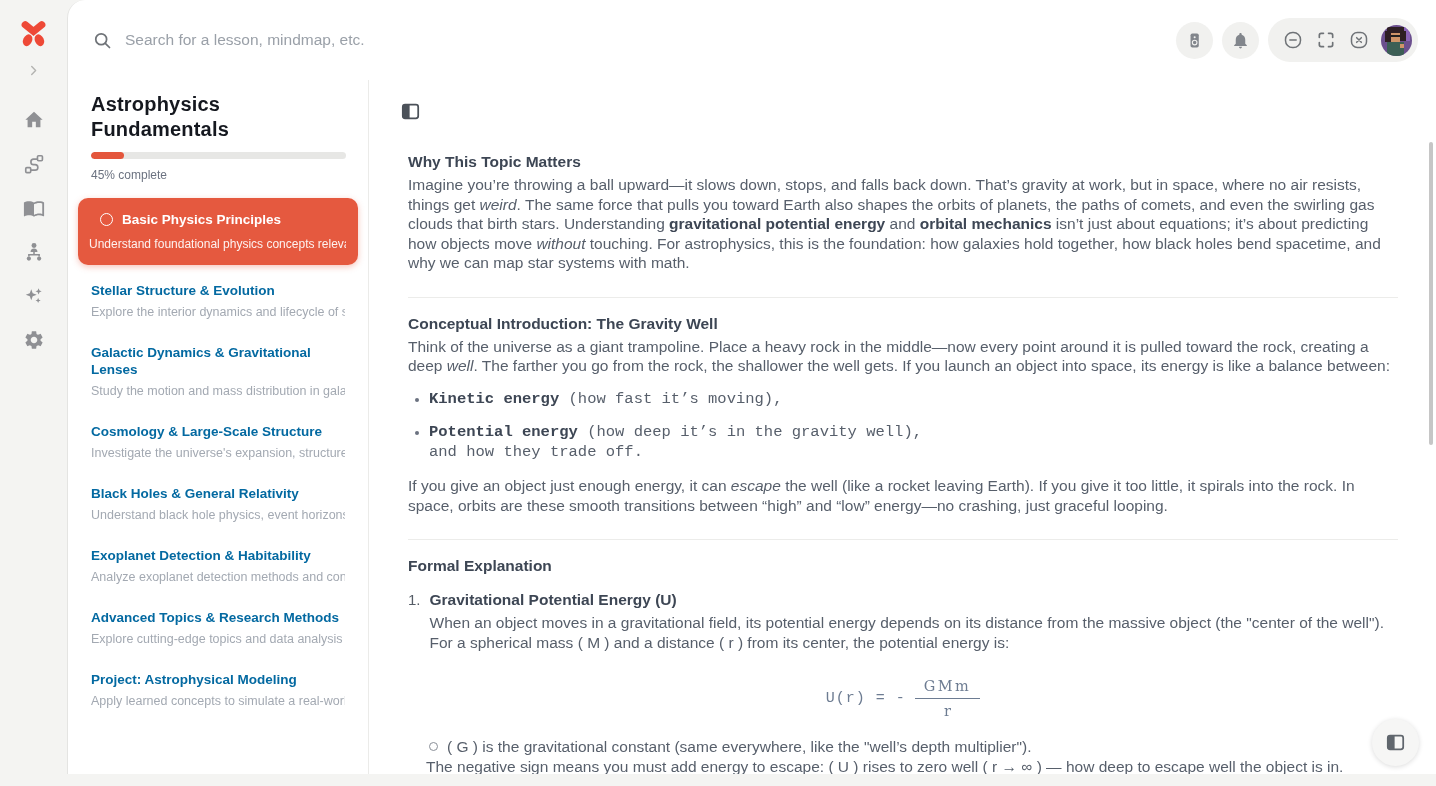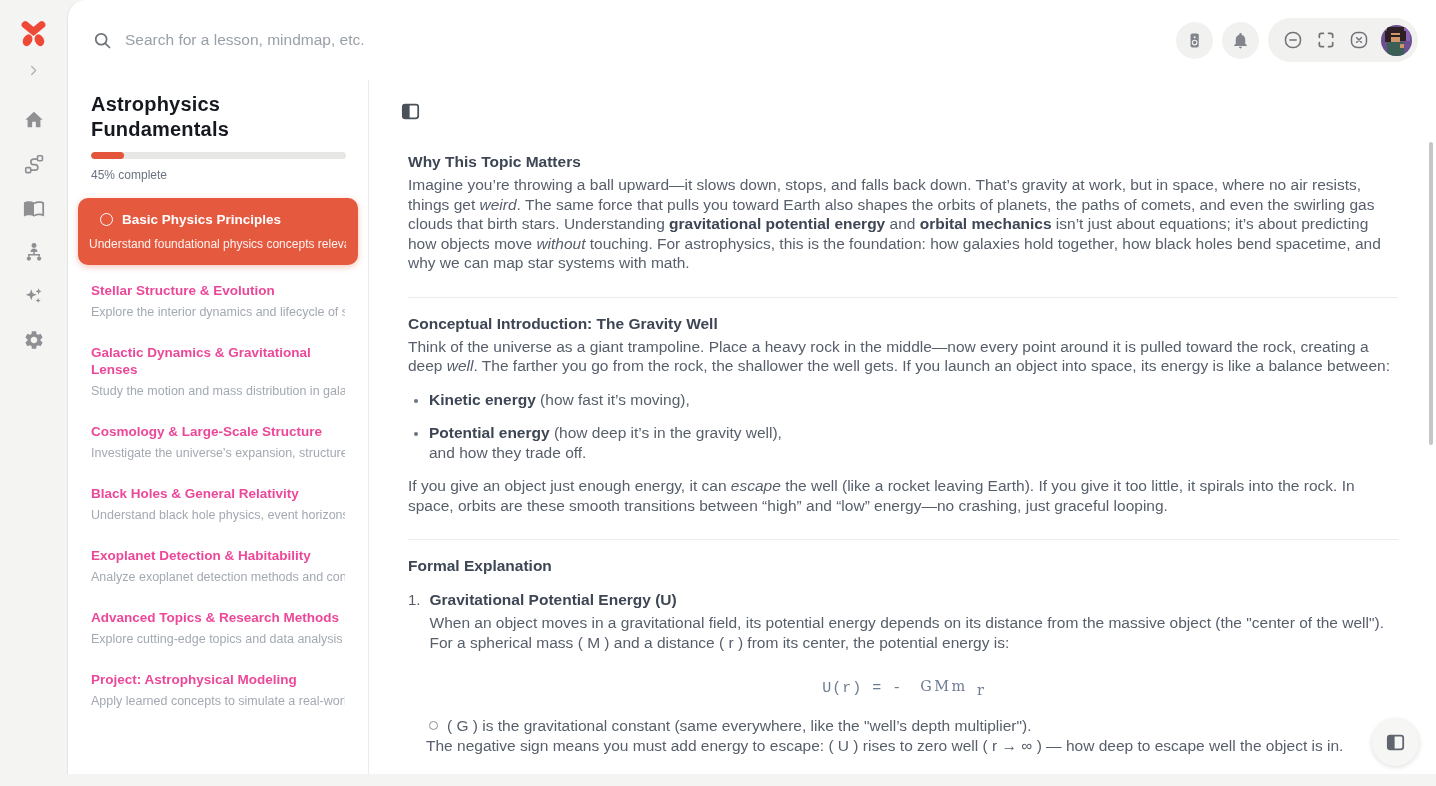--- a/index.html
+++ b/index.html
@@ -40,48 +40,48 @@
   .split{display:flex;flex:1;min-height:0;}
 
   
   .lessons{width:301px;flex:0 0 301px;box-sizing:border-box;padding:12px 10px 0 10px;border-right:1px solid #ebebe9;overflow:hidden;}
   .course-title{margin:0 0 10px 13px;width:235px;font-size:20px;line-height:25px;font-weight:700;color:#15181f;letter-spacing:.2px;}
   .progress{margin-left:13px;width:255px;height:7px;border-radius:4px;background:#e7e7e5;overflow:hidden;}
   .progress-fill{height:100%;border-radius:4px;background:#e4563c;}
   .progress-label{margin:9px 0 0 13px;font-size:12px;color:#6b7280;}
   .lesson-list{margin-top:16px;display:flex;flex-direction:column;}
   .lesson-item{padding:0 13px;margin-bottom:24px;cursor:pointer;}
-  .lesson-title{font-size:13.5px;line-height:17px;font-weight:700;color:#ec4899;}
+  .lesson-title{font-size:13.5px;line-height:17px;font-weight:700;color:#0369a1;}
   .lesson-desc{margin-top:5px;font-size:12.5px;line-height:16px;color:#a3a9b2;white-space:nowrap;overflow:hidden;}
   .lesson-item.active{background:#e5593f;border-radius:10px;padding:11px 12px 13px 11px;margin-bottom:17px;box-shadow:0 2px 6px rgba(229,89,63,.35);}
   .lesson-item.active .title-row{display:flex;align-items:center;gap:9px;margin:2px 0 8px 11px;}
   .lesson-item.active .lesson-title{color:#ffffff;}
   .lesson-item.active .lesson-desc{margin-top:0;color:rgba(255,255,255,.92);font-size:12px;}
   .radio{width:13px;height:13px;flex:0 0 13px;border:1.6px solid #ffffff;border-radius:50%;box-sizing:border-box;}
   .title-row{display:flex;align-items:center;}
 
   
   main.content{flex:1;min-width:0;padding:21px 38px 0 31px;box-sizing:border-box;overflow:hidden;position:relative;}
   .panel-toggle{width:22px;height:22px;color:#4b5159;cursor:pointer;display:inline-flex;}
   .panel-toggle svg{width:21px;height:21px;}
   article{margin:26px 0 0 8px;width:990px;color:#575f6b;}
   h3.sec{margin:0 0 3px;font-size:15.5px;line-height:20px;font-weight:700;color:#3d4654;}
   p.body{margin:0;font-size:15.5px;line-height:19.5px;}
   .b{font-weight:700;color:#3d4654;}
   .i{font-style:italic;}
   hr.div{border:none;border-top:1px solid #ececea;margin:24px 0 16px;}
-  ul.energy{margin:14px 0 8px;padding-left:21px;}
+  ul.energy{margin:14px 0 8px;padding-left:21px;font-family:Liberation Mono, monospace;}
   ul.energy li{font-size:15.5px;line-height:19.5px;margin-bottom:14px;color:#575f6b;}
   ul.energy li::marker{color:#6b7280;font-size:13px;}
   .escape-para{margin-top:0;}
   .numbered{display:flex;gap:9px;margin-top:14px;}
   .numbered .num{font-size:15px;color:#555c66;line-height:20px;}
   .formula{margin:26px 0 0;display:flex;justify-content:center;align-items:center;font-family:"DejaVu Serif",serif;color:#6d7c92;}
   .formula .lhs{font-size:15px;letter-spacing:1px;font-family:Liberation Mono, monospace;}
-  .frac{display:inline-flex;flex-direction:row;align-items:center;margin-left:9px;}
+  .frac{display:inline-flex;flex-direction:column;align-items:center;margin-left:9px;}
   .frac .fnum{font-size:14.5px;letter-spacing:2.5px;padding:0 9px 4px;}
   .frac .bar{width:100%;border-top:1.5px solid #6d7c92;height:0;}
   .frac .fden{font-size:14.5px;padding-top:4px;}
   .sub-bullet{display:flex;gap:9px;margin:18px 0 0 21px;align-items:flex-start;}
   .sub-bullet .o{width:9px;height:9px;flex:0 0 9px;border:1.5px solid #8a8f98;border-radius:50%;margin-top:5px;box-sizing:border-box;}
   .partial-line{margin:10px 0 0 21px;font-size:15.5px;line-height:19.5px;color:#575f6b;padding-left:18px;}
 
   
   .scroll-thumb{position:absolute;right:3px;top:142px;width:4px;height:303px;border-radius:2px;background:#c6c6c6;cursor:pointer;z-index:5;}
   .fab{position:absolute;right:17px;bottom:20px;width:47px;height:47px;border-radius:50%;background:#f6f6f5;box-shadow:0 1px 5px rgba(0,0,0,.14);display:flex;align-items:center;justify-content:center;color:#60666d;cursor:pointer;z-index:5;}

